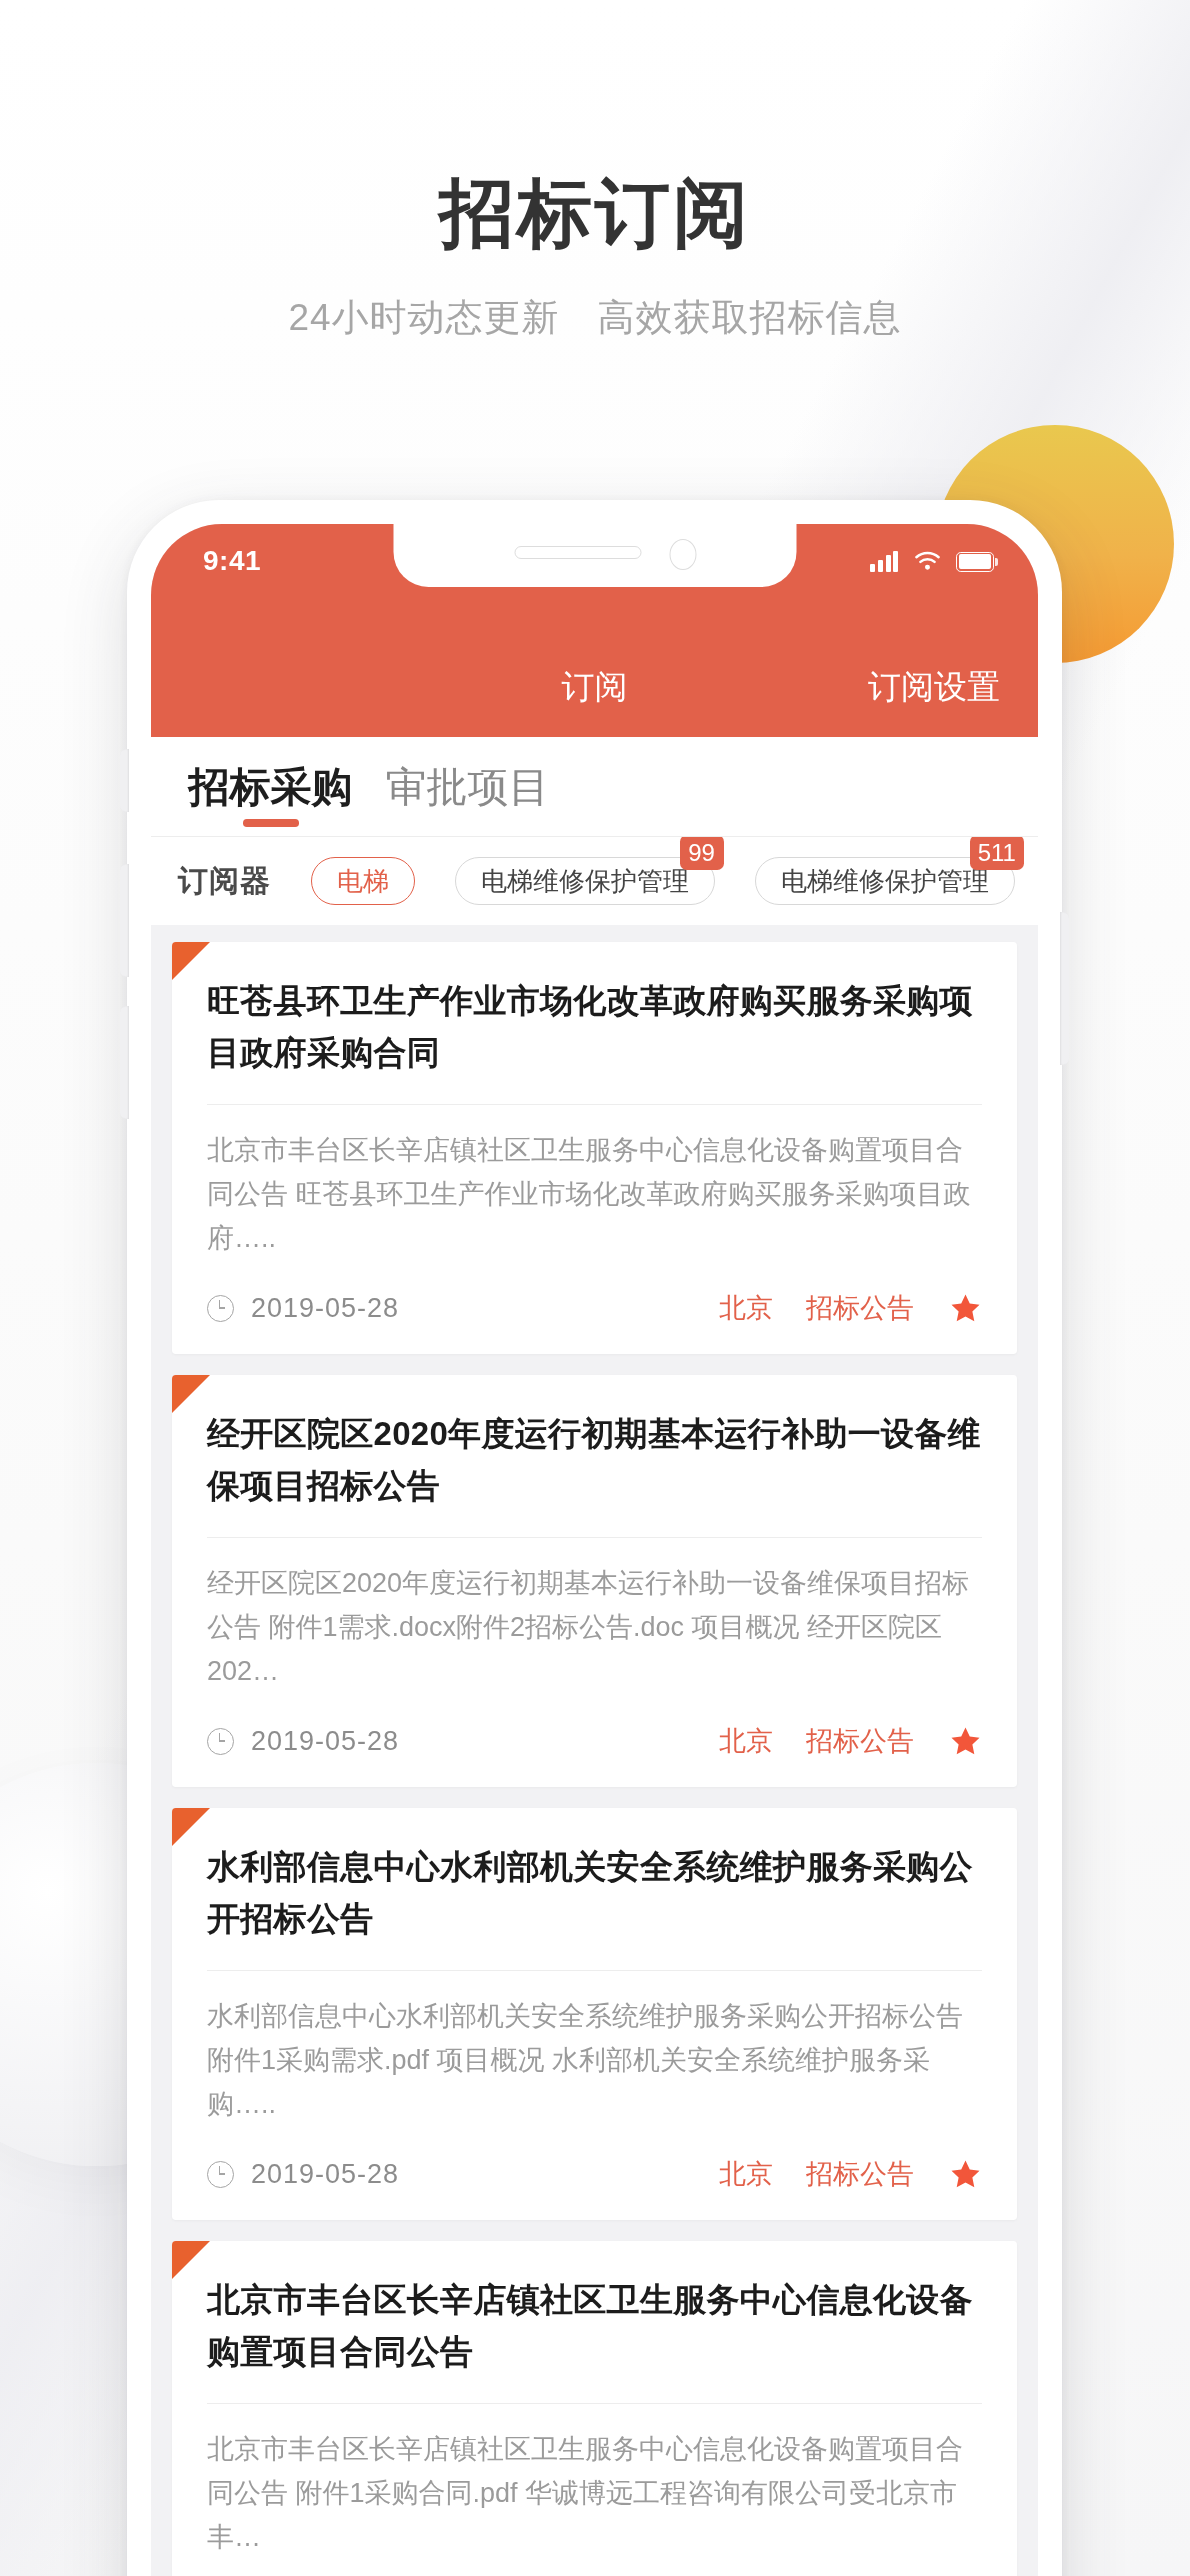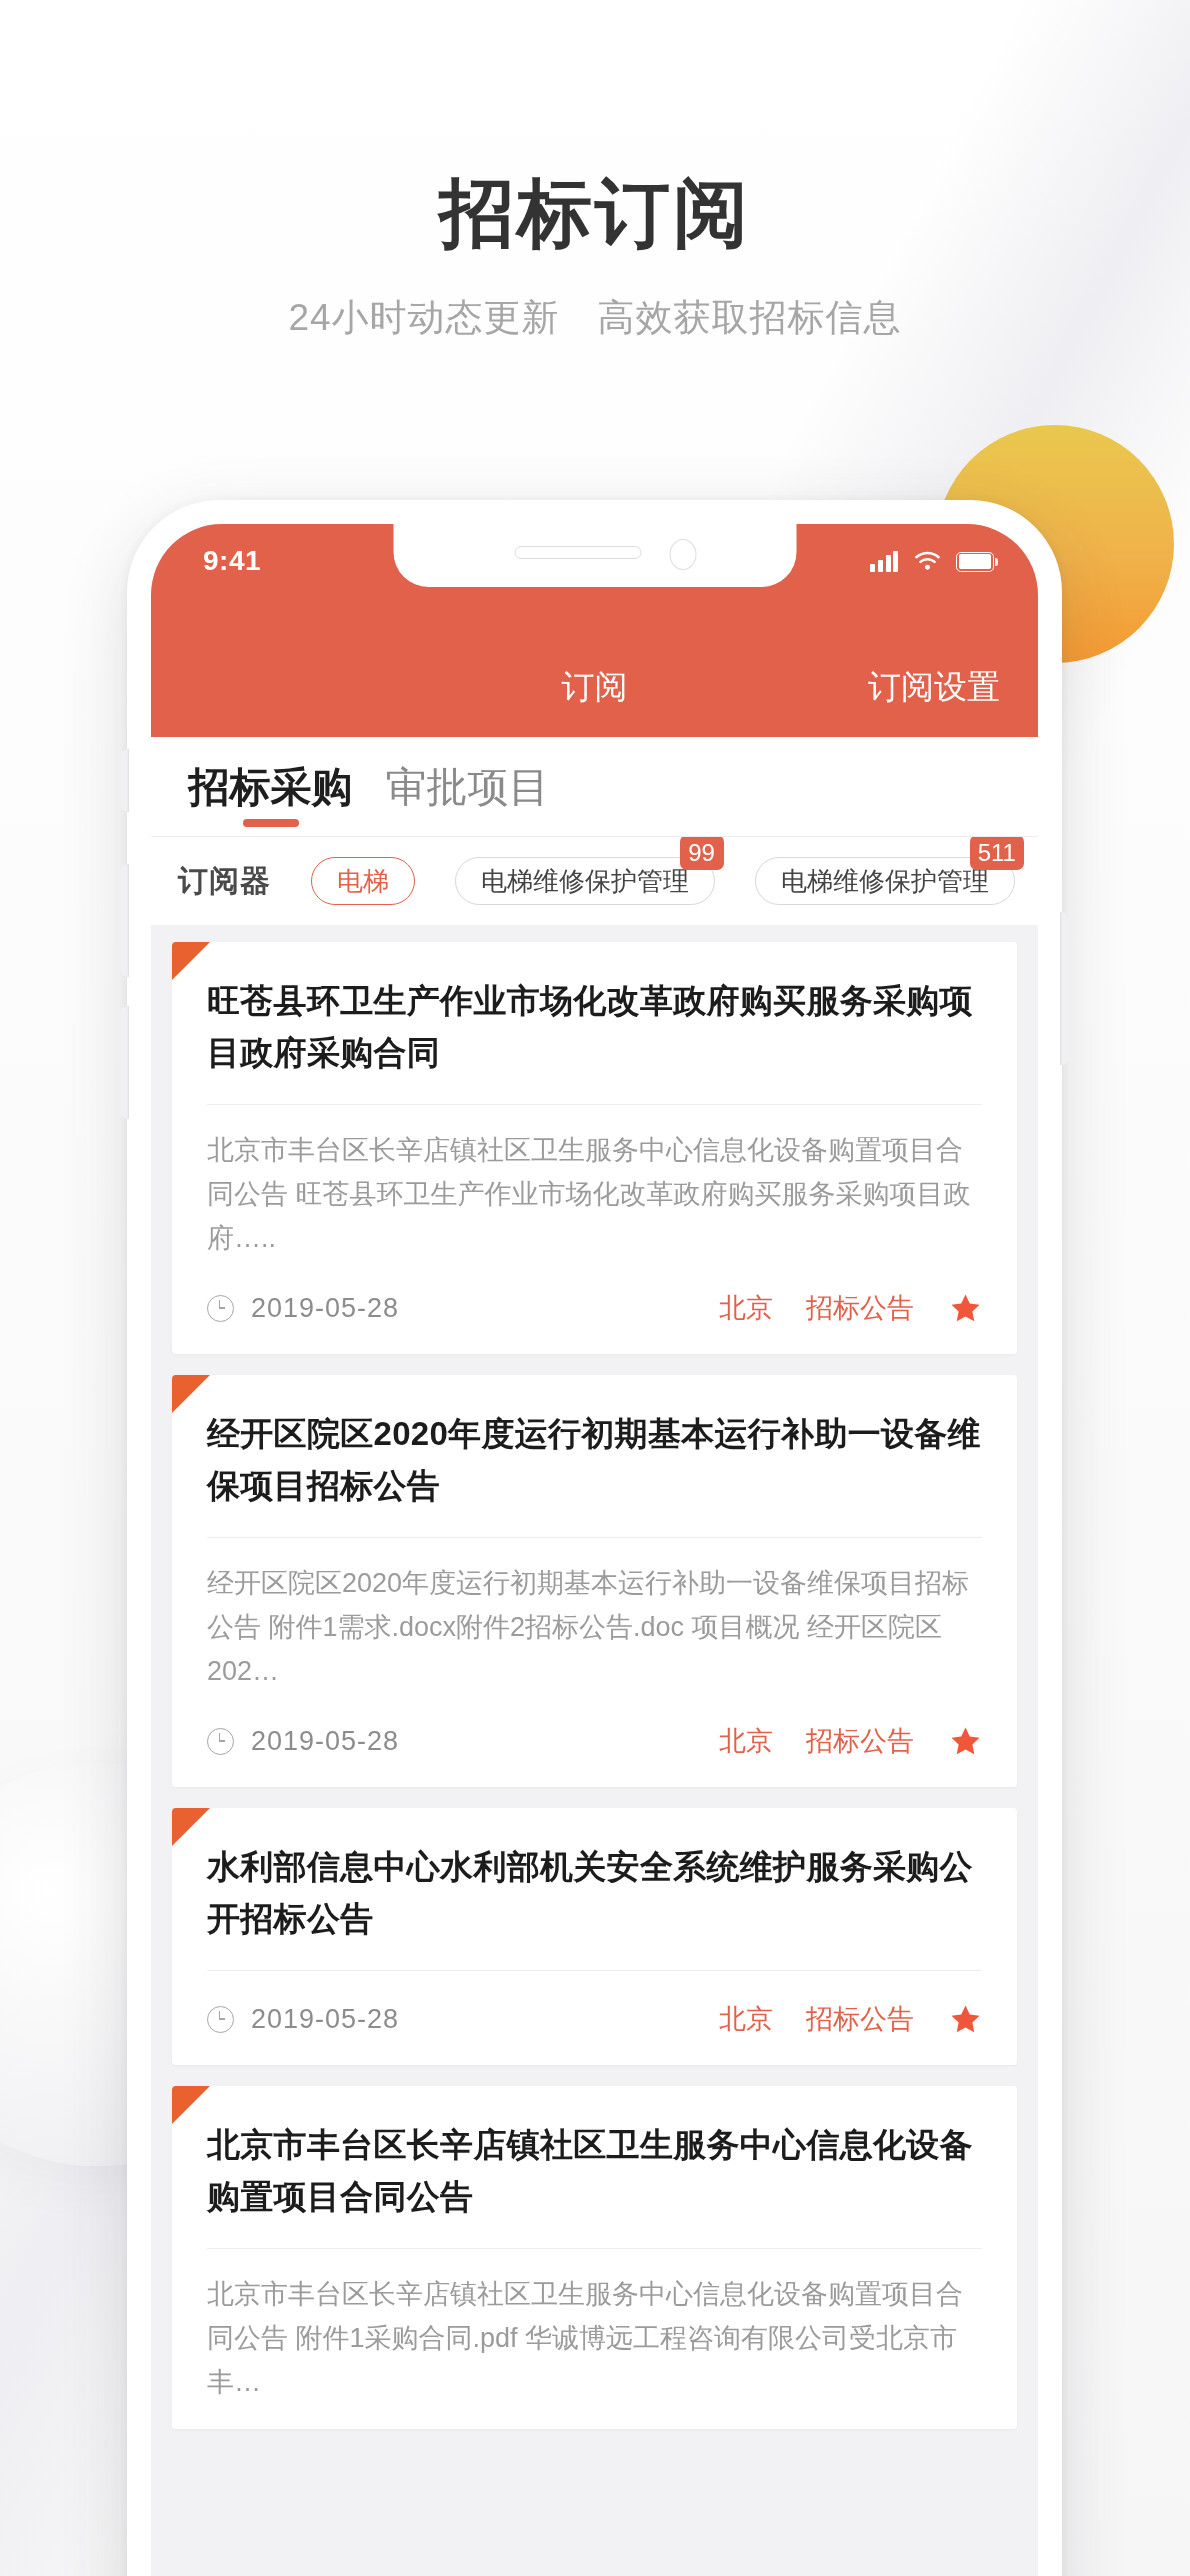--- a/index.html
+++ b/index.html
@@ -497,20 +497,21 @@
           <svg class="star-icon" viewBox="0 0 24 24">
             <path d="M12 1.8l3.1 6.6 7.1.9-5.2 4.9 1.4 7.1-6.4-3.5-6.4 3.5 1.4-7.1L1.8 9.3l7.1-.9z" fill="#f2563a"></path>
           </svg>
         </div>
       </div>
 
       <div class="card">
         <div class="corner"></div>
         <div class="card-title">水利部信息中心水利部机关安全系统维护服务采购公开招标公告</div>
         <div class="card-divider"></div>
+        <div class="card-desc">水利部信息中心水利部机关安全系统维护服务采购公开招标公告 附件1采购需求.pdf 项目概况 水利部机关安全系统维护服务采购…..</div>
         <div class="card-foot">
           <span class="clock-icon"></span>
           <span class="card-date">2019-05-28</span>
           <span class="foot-spacer"></span>
           <span class="card-region">北京</span>
           <span class="card-type">招标公告</span>
           <svg class="star-icon" viewBox="0 0 24 24">
             <path d="M12 1.8l3.1 6.6 7.1.9-5.2 4.9 1.4 7.1-6.4-3.5-6.4 3.5 1.4-7.1L1.8 9.3l7.1-.9z" fill="#f2563a"></path>
           </svg>
         </div>

